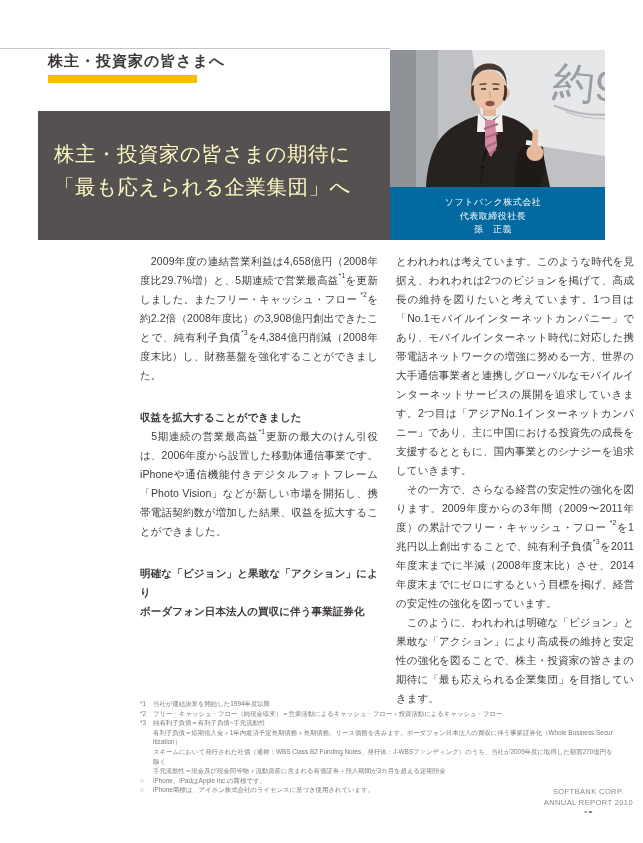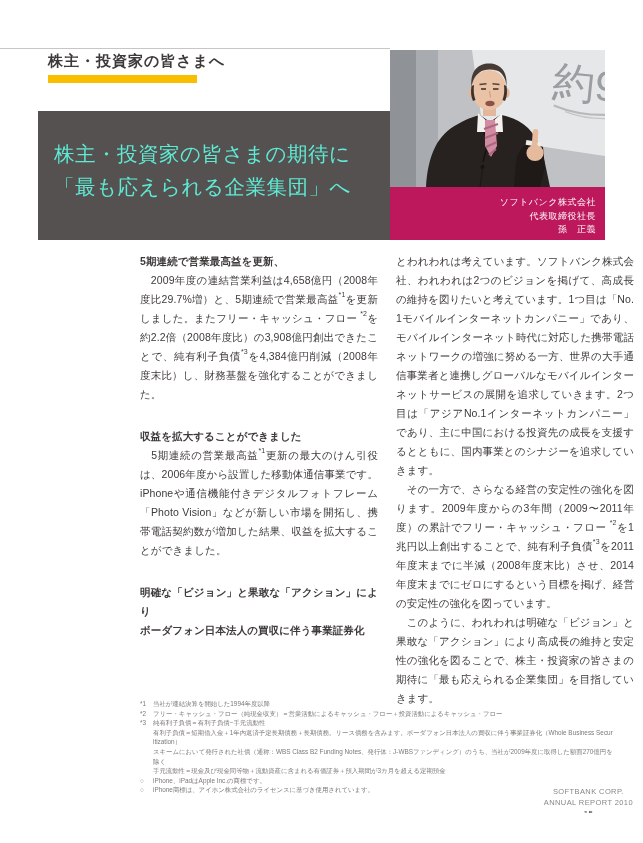--- a/index.html
+++ b/index.html
@@ -13,28 +13,28 @@
     color:#3e3a39; letter-spacing:1px;
   }
   .yellow-bar { position:absolute; left:48px; top:75px; width:149px; height:8px; background:#f9be00; }
 
   .title-box {
     position:absolute; left:38px; top:111px; width:352px; height:129px;
     background:#555150;
   }
   .title-inner {
     padding:26px 0 0 16px; font-size:20.5px; line-height:33px;
-    font-weight:500; color:#5eead4; letter-spacing:0.5px;
+    font-weight:500; color:#fef9c3; letter-spacing:0.5px;
   }
 
   .photo { position:absolute; left:390px; top:50px; width:215px; height:137px; }
   .photo svg { display:block; }
   .caption {
     position:absolute; left:390px; top:187px; width:215px; height:53px;
-    background:#be185d; color:#fdfdfc; text-align:right;
+    background:#0369a1; color:#fdfdfc; text-align:center;
     font-size:9px; line-height:13.5px; padding:9px 9px 0 0; box-sizing:border-box;
     letter-spacing:0.5px;
   }
 
   .col {
     position:absolute; top:252px; width:238px; font-size:10.5px; line-height:19px;
     text-align:justify; word-break:break-all; color:#3e3a39; letter-spacing:0.1px;
   }
   .col1 { left:140px; }
   .col2 { left:396px; }
@@ -124,39 +124,38 @@
 
   <div class="caption" id="caption">
       <div class="caption-line">ソフトバンク株式会社</div>
       <div class="caption-line">代表取締役社長</div>
       <div class="caption-line">孫　正義</div>
     </div>
 
   <div class="col col1" id="col1">
       <div class="section">
         <div class="body-heading">
-          <div class="heading-line">5期連続で営業最高益を更新、</div>
         </div>
         <p class="body-para">　2009年度の連結営業利益は4,658億円（2008年度比29.7%増）と、5期連続で営業最高益<sup class="fn-ref">*1</sup>を更新しました。またフリー・キャッシュ・フロー <sup class="fn-ref">*2</sup>を約2.2倍（2008年度比）の3,908億円創出できたことで、純有利子負債<sup class="fn-ref">*3</sup>を4,384億円削減（2008年度末比）し、財務基盤を強化することができました。</p>
       </div>
       <div class="section">
         <div class="body-heading">
           <div class="heading-line">収益を拡大することができました</div>
         </div>
         <p class="body-para">　5期連続の営業最高益<sup class="fn-ref">*1</sup>更新の最大のけん引役は、2006年度から設置した移動体通信事業です。iPhoneや通信機能付きデジタルフォトフレーム「Photo Vision」などが新しい市場を開拓し、携帯電話契約数が増加した結果、収益を拡大することができました。</p>
       </div>
       <div class="section">
         <div class="body-heading">
           <div class="heading-line">明確な「ビジョン」と果敢な「アクション」により</div>
           <div class="heading-line">ボーダフォン日本法人の買収に伴う事業証券化</div>
         </div>
       </div>
     </div>
   <div class="col col2" id="col2">
-      <p class="body-para">とわれわれは考えています。ソフトバンク株式会社、われわれは2つのビジョンを掲げて、高成長の維持を図りたいと考えています。1つ目は「No.1モバイルインターネットカンパニー」であり、モバイルインターネット時代に対応した携帯電話ネットワークの増強に努める一方、世界の大手通信事業者と連携しグローバルなモバイルインターネットサービスの展開を追求していきます。2つ目は「アジアNo.1インターネットカンパニー」であり、主に中国における投資先の成長を支援するとともに、国内事業とのシナジーを追求していきます。</p>
+      <p class="body-para">とわれわれは考えています。このような時代を見据え、われわれは2つのビジョンを掲げて、高成長の維持を図りたいと考えています。1つ目は「No.1モバイルインターネットカンパニー」であり、モバイルインターネット時代に対応した携帯電話ネットワークの増強に努める一方、世界の大手通信事業者と連携しグローバルなモバイルインターネットサービスの展開を追求していきます。2つ目は「アジアNo.1インターネットカンパニー」であり、主に中国における投資先の成長を支援するとともに、国内事業とのシナジーを追求していきます。</p>
       <p class="body-para">　その一方で、さらなる経営の安定性の強化を図ります。2009年度からの3年間（2009〜2011年度）の累計でフリー・キャッシュ・フロー <sup class="fn-ref">*2</sup>を1兆円以上創出することで、純有利子負債<sup class="fn-ref">*3</sup>を2011年度末までに半減（2008年度末比）させ、2014年度末までにゼロにするという目標を掲げ、経営の安定性の強化を図っています。</p>
       <p class="body-para">　このように、われわれは明確な「ビジョン」と果敢な「アクション」により高成長の維持と安定性の強化を図ることで、株主・投資家の皆さまの期待に「最も応えられる企業集団」を目指していきます。</p>
     </div>
 
   <div class="footnotes" id="footnotes">
       <div class="fn">
         <span class="fn-marker">*1</span>
         <div class="fn-lines">
           <div class="fn-line">当社が連結決算を開始した1994年度以降</div>
         </div>

